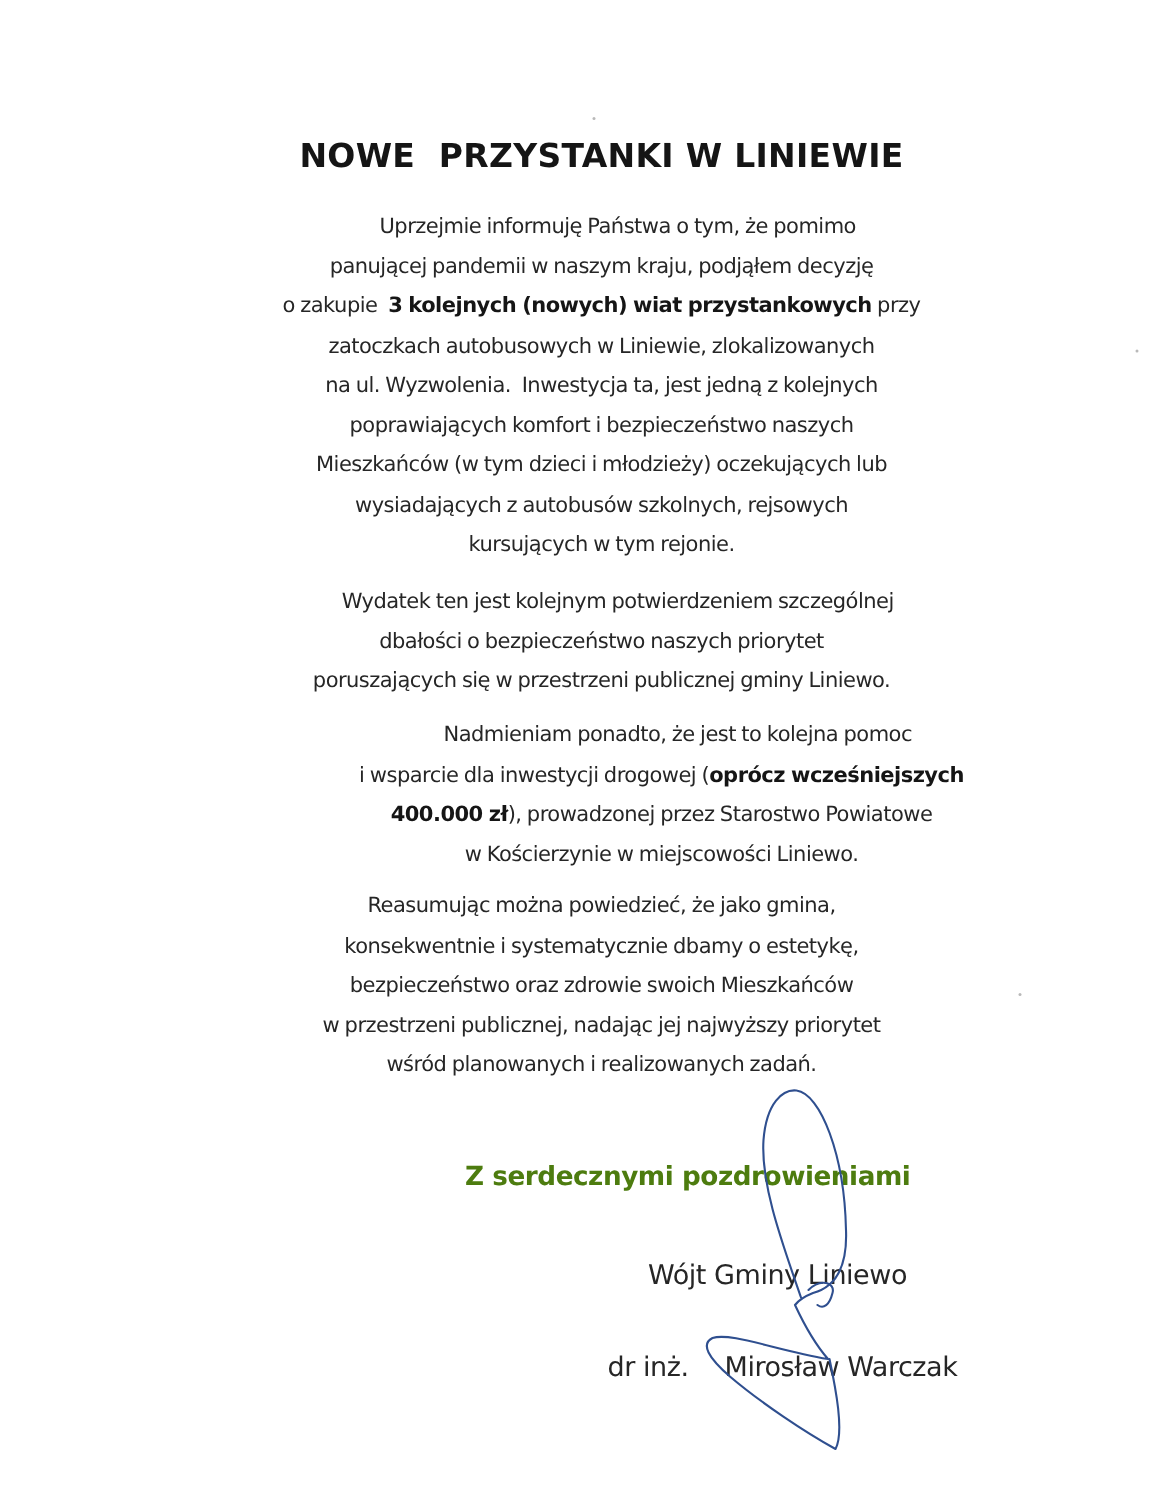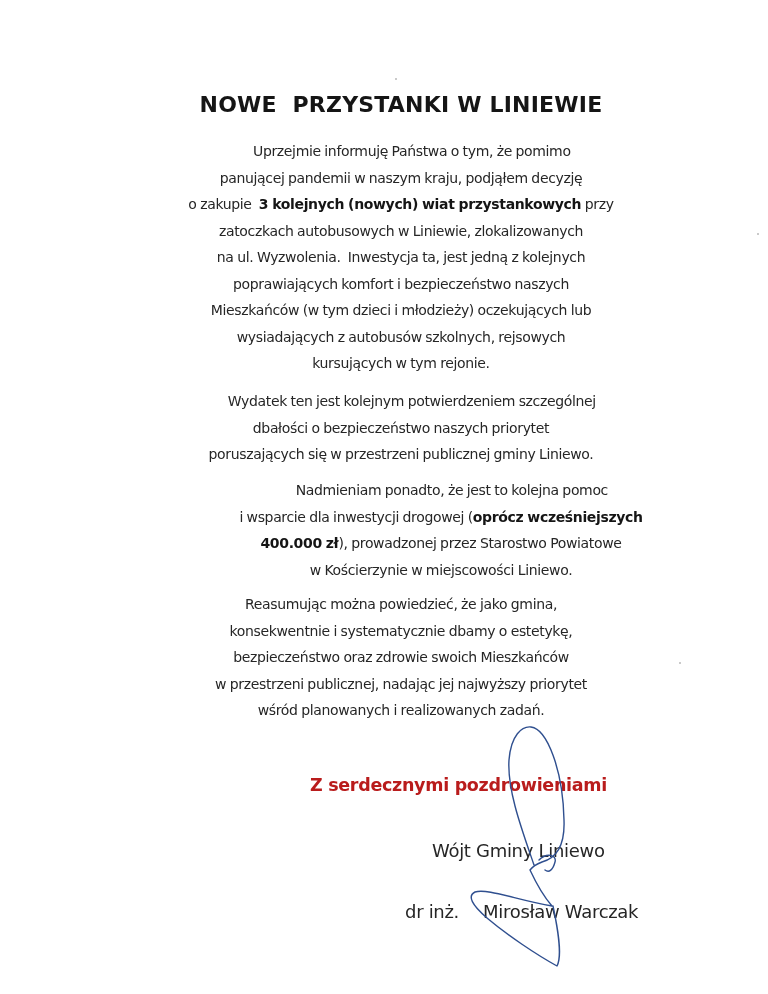--- a/index.html
+++ b/index.html
@@ -54,21 +54,21 @@
     .p2 { top: 388px; }
     .p3 { top: 477px; margin-left: 40px; }
     .p4 { top: 591px; }
 
     .closing {
       position: absolute;
       top: 775px;
       left: 293px;
       font-weight: bold;
       font-size: 17.5px;
-      color: #b91c1c;
+      color: #4d7c0f;
       white-space: nowrap;
       letter-spacing: -0.3px;
     }
     .role {
       position: absolute;
       top: 840px;
       left: 415px;
       font-size: 18px;
       color: #262626;
       white-space: nowrap;

